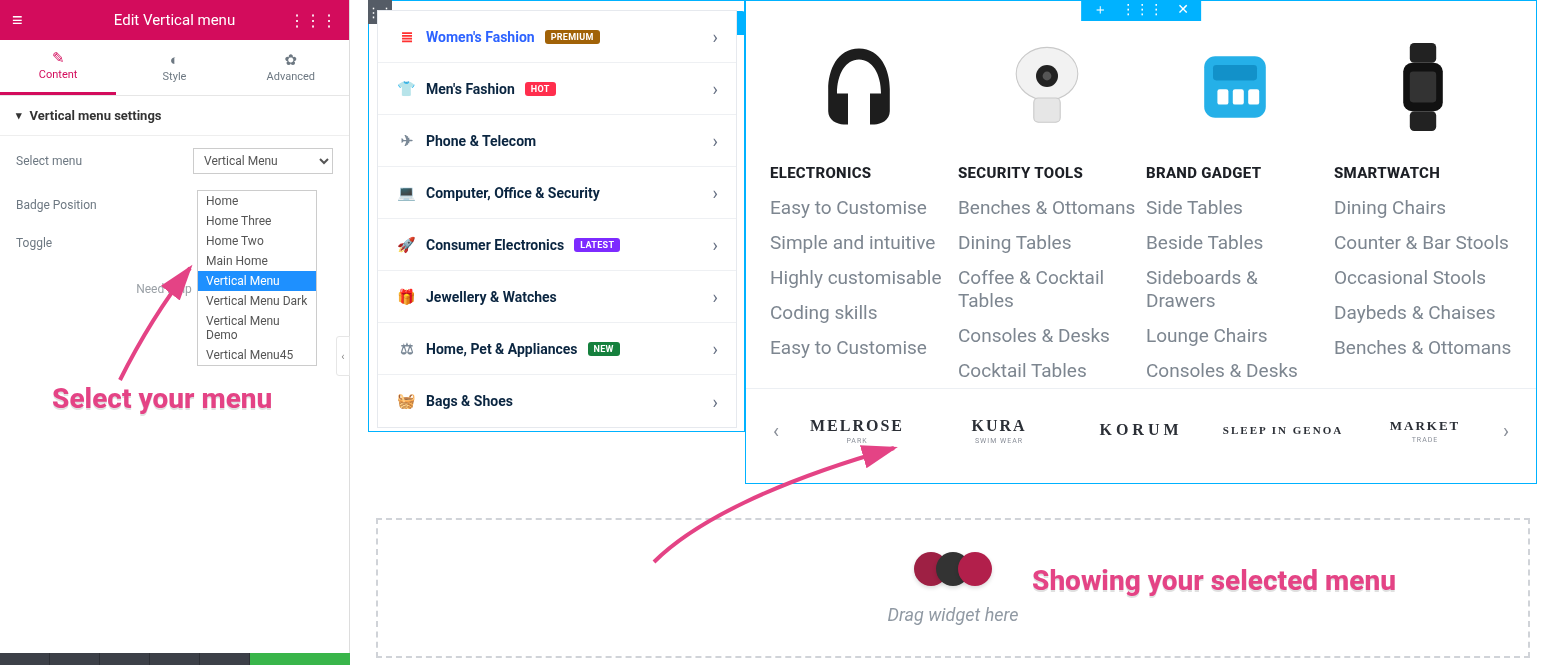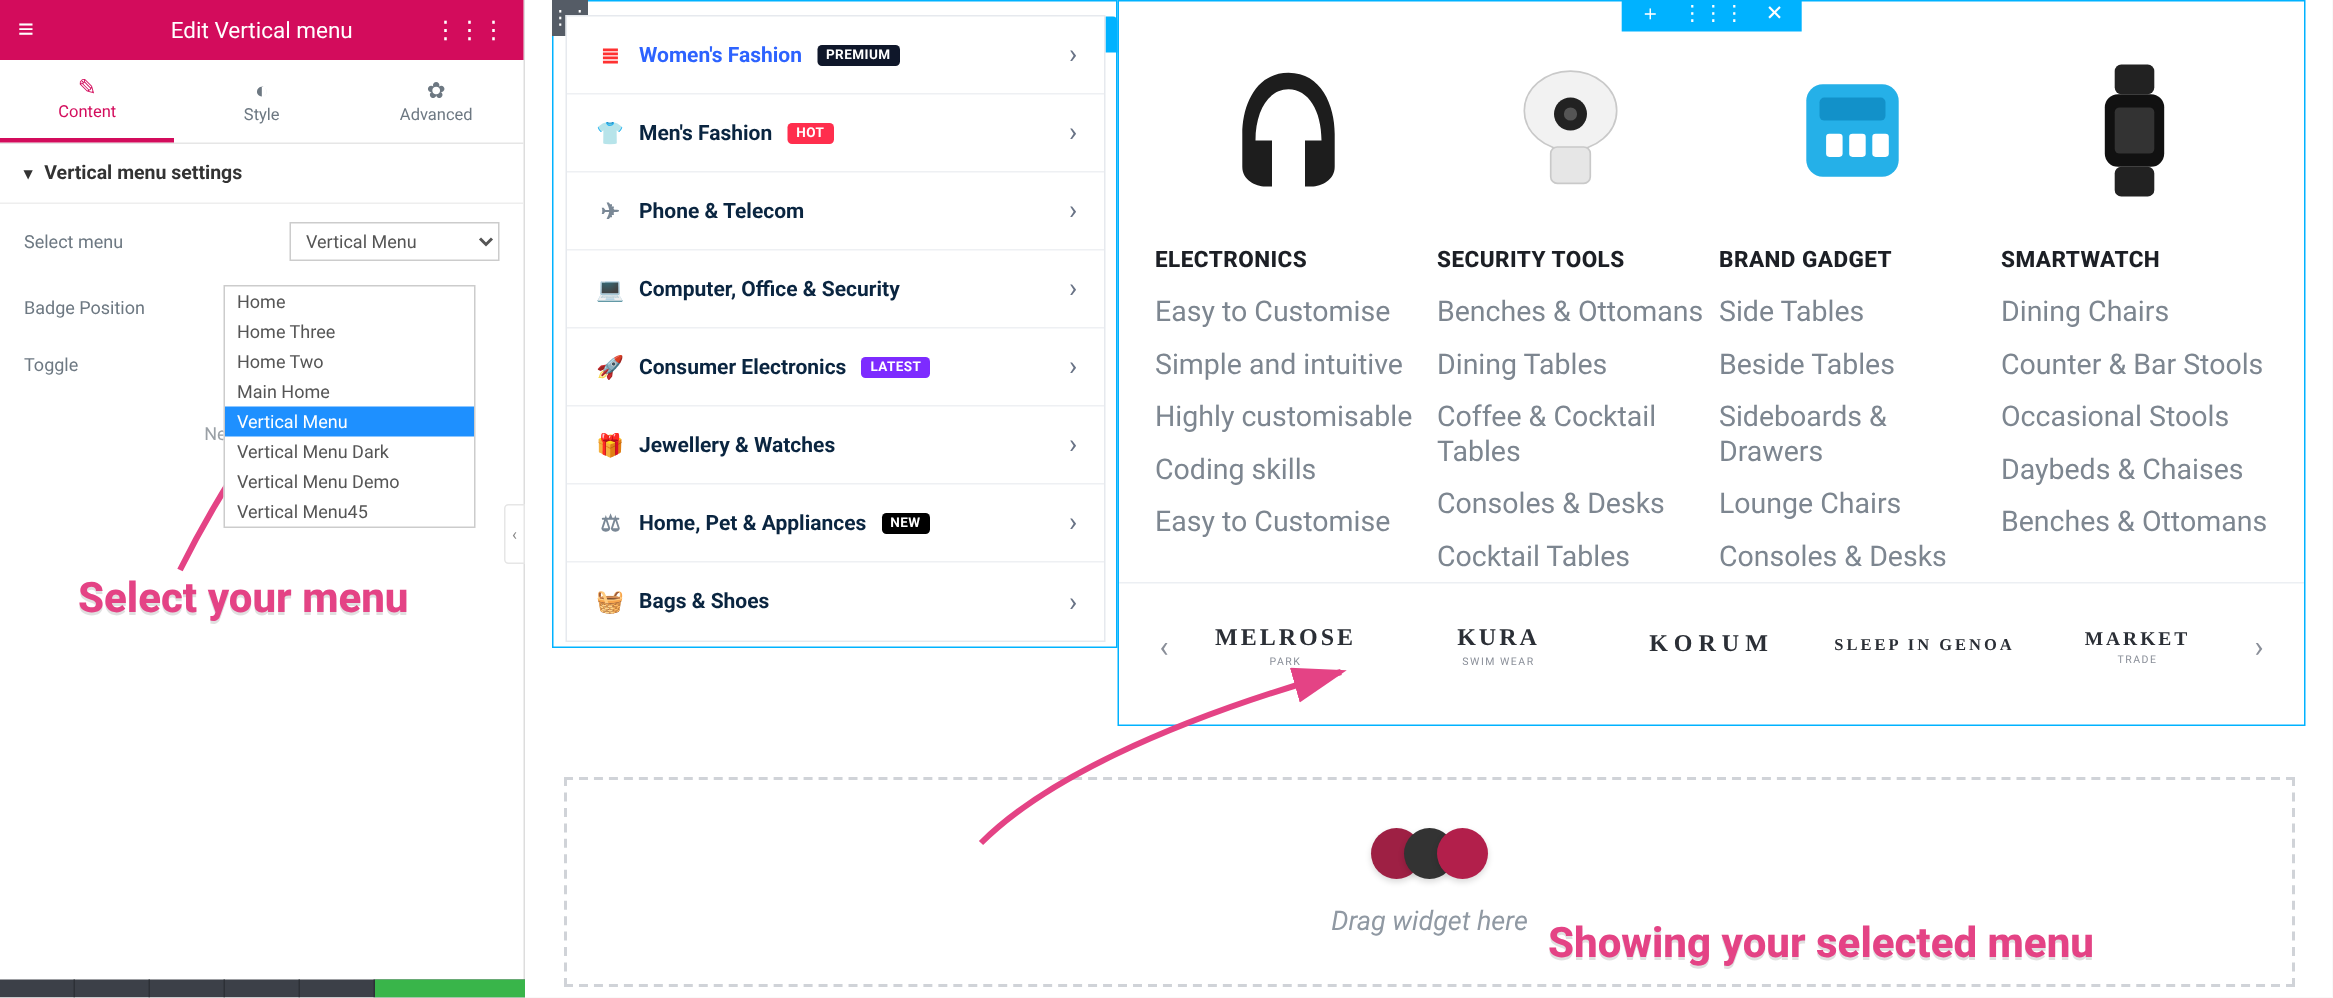--- a/index.html
+++ b/index.html
@@ -15,21 +15,21 @@
 .tab { flex: 1; display: flex; flex-direction: column; align-items: center; justify-content: center; font-size: 11px; color: #6d7882; cursor: pointer; gap: 2px; }
 .tab.active { color: #d30c5c; border-bottom: 3px solid #d30c5c; }
 .tab .ticon { font-size: 15px; line-height: 1; }
 
 .section-head { padding: 12px 16px; font-size: 13px; font-weight: 700; color: #333; display: flex; align-items: center; gap: 8px; border-bottom: 1px solid #eee; }
 .section-head .chev { font-size: 11px; }
 
 .ctrl { padding: 12px 16px; display: flex; align-items: center; justify-content: space-between; font-size: 12px; color: #6d7882; }
 .ctrl select { width: 140px; height: 26px; font-size: 12px; color: #555; background: #fff; border: 1px solid #ccc; padding: 0 6px; }
 
-.dropdown { position: absolute; right: 32px; top: 190px; width: 168px; background: #fff; border: 1px solid #ccc; z-index: 50; font-size: 12px; color: #555; }
+.dropdown { position: absolute; right: 32px; top: 190px; width: 120px; background: #fff; border: 1px solid #ccc; z-index: 50; font-size: 12px; color: #555; }
 .dropdown .opt { padding: 3px 8px; cursor: pointer; }
 .dropdown .opt.sel { background: #1e90ff; color: #fff; }
 
 .help { text-align: center; color: #9aa0a6; font-size: 12px; padding: 20px 0 10px; }
 .help .q { display: inline-block; width: 14px; height: 14px; border: 1px solid #bbb; border-radius: 50%; line-height: 12px; font-size: 10px; margin-left: 4px; color: #bbb; }
 
 .collapse-handle { position: absolute; right: -1px; top: 336px; width: 14px; height: 40px; background: #fff; border: 1px solid #e6e6e6; border-radius: 3px 0 0 3px; display: flex; align-items: center; justify-content: center; color: #888; font-size: 11px; cursor: pointer; }
 
 
 .canvas { position: absolute; left: 350px; top: 0; right: 0; height: 665px; background: #fff; }
@@ -40,24 +40,24 @@
 
 
 .vmenu { position: absolute; left: 27px; top: 10px; width: 360px; border: 1px solid #e6e9ee; background: #fff; }
 .vmenu .row { height: 52px; border-bottom: 1px solid #eef0f3; display: flex; align-items: center; padding: 0 18px; font-size: 14px; font-weight: 700; color: #0a2540; cursor: pointer; position: relative; }
 .vmenu .row:last-child { border-bottom: none; }
 .vmenu .row .micon { width: 22px; color: #7a8896; font-size: 15px; margin-right: 8px; display: inline-flex; justify-content: center; }
 .vmenu .row .arrow { margin-left: auto; color: #697386; font-weight: 400; font-size: 18px; }
 .vmenu .row.active { color: #2d63ff; }
 .vmenu .row.active .micon { color: #ff3131; }
 .badge { display: inline-block; font-size: 9px; font-weight: 700; padding: 2px 6px; border-radius: 3px; margin-left: 10px; color: #fff; letter-spacing: .3px; }
-.badge.premium { background: #0f172a; }
+.badge.premium { background: #a16207; }
 .badge.hot { background: #ff2e4d; }
 .badge.latest { background: #7d2bff; }
-.badge.new { background: #000000; }
+.badge.new { background: #15803d; }
 
 
 .section-container { position: absolute; left: 395px; top: 0; width: 792px; height: 484px; border: 1px solid #00b2ff; }
 .section-toolbar { position: absolute; top: -4px; left: 50%; transform: translateX(-50%); height: 24px; background: #00b2ff; color: #fff; border-radius: 4px 4px 0 0; display: flex; align-items: center; gap: 14px; padding: 0 12px; font-size: 14px; }
 .section-toolbar span { cursor: pointer; line-height: 1; }
 
 .mega { position: absolute; left: 396px; top: 22px; width: 790px; display: flex; gap: 10px; padding: 0 24px; }
 .mcol { flex: 1; display: flex; flex-direction: column; align-items: flex-start; }
 .mimg { width: 100%; height: 130px; display: flex; align-items: center; justify-content: center; color: #444; }
 .mtitle { font-size: 15px; font-weight: 800; color: #1c1f25; margin: 12px 0 14px; letter-spacing: .3px; }
@@ -75,21 +75,21 @@
 .dropcircles { display: flex; gap: -4px; margin-bottom: 18px; }
 .dc { width: 34px; height: 34px; border-radius: 50%; background: #ddd; margin: 0 -6px; box-shadow: 0 2px 4px rgba(0,0,0,.15); }
 .dc1 { background: #9e2044; }
 .dc2 { background: #333; }
 .dc3 { background: #b21f4b; }
 .droptext { font-size: 18px; font-style: italic; }
 
 
 .callout { position: absolute; font-size: 28px; font-weight: 800; color: #e44385; text-shadow: 0 2px 0 rgba(0,0,0,.12); pointer-events: none; }
 .callout.c1 { left: 10px; top: 382px; margin-left: 42px; }
-.callout.c2 { left: 682px; top: 564px; margin-top: 48px; }
+.callout.c2 { left: 682px; top: 564px; }
 
 svg.arrow-ann { position: absolute; pointer-events: none; }
 
 .footer-bar { position: absolute; left: 0; bottom: 0; width: 350px; height: 12px; background: #3c4048; display: flex; }
 .footer-bar .seg { flex: 1; border-right: 1px solid #2d3036; }
 .footer-bar .upd { width: 100px; background: #39b54a; }
 
 
 .prod-svg { width: 110px; height: 110px; }
 </style>

